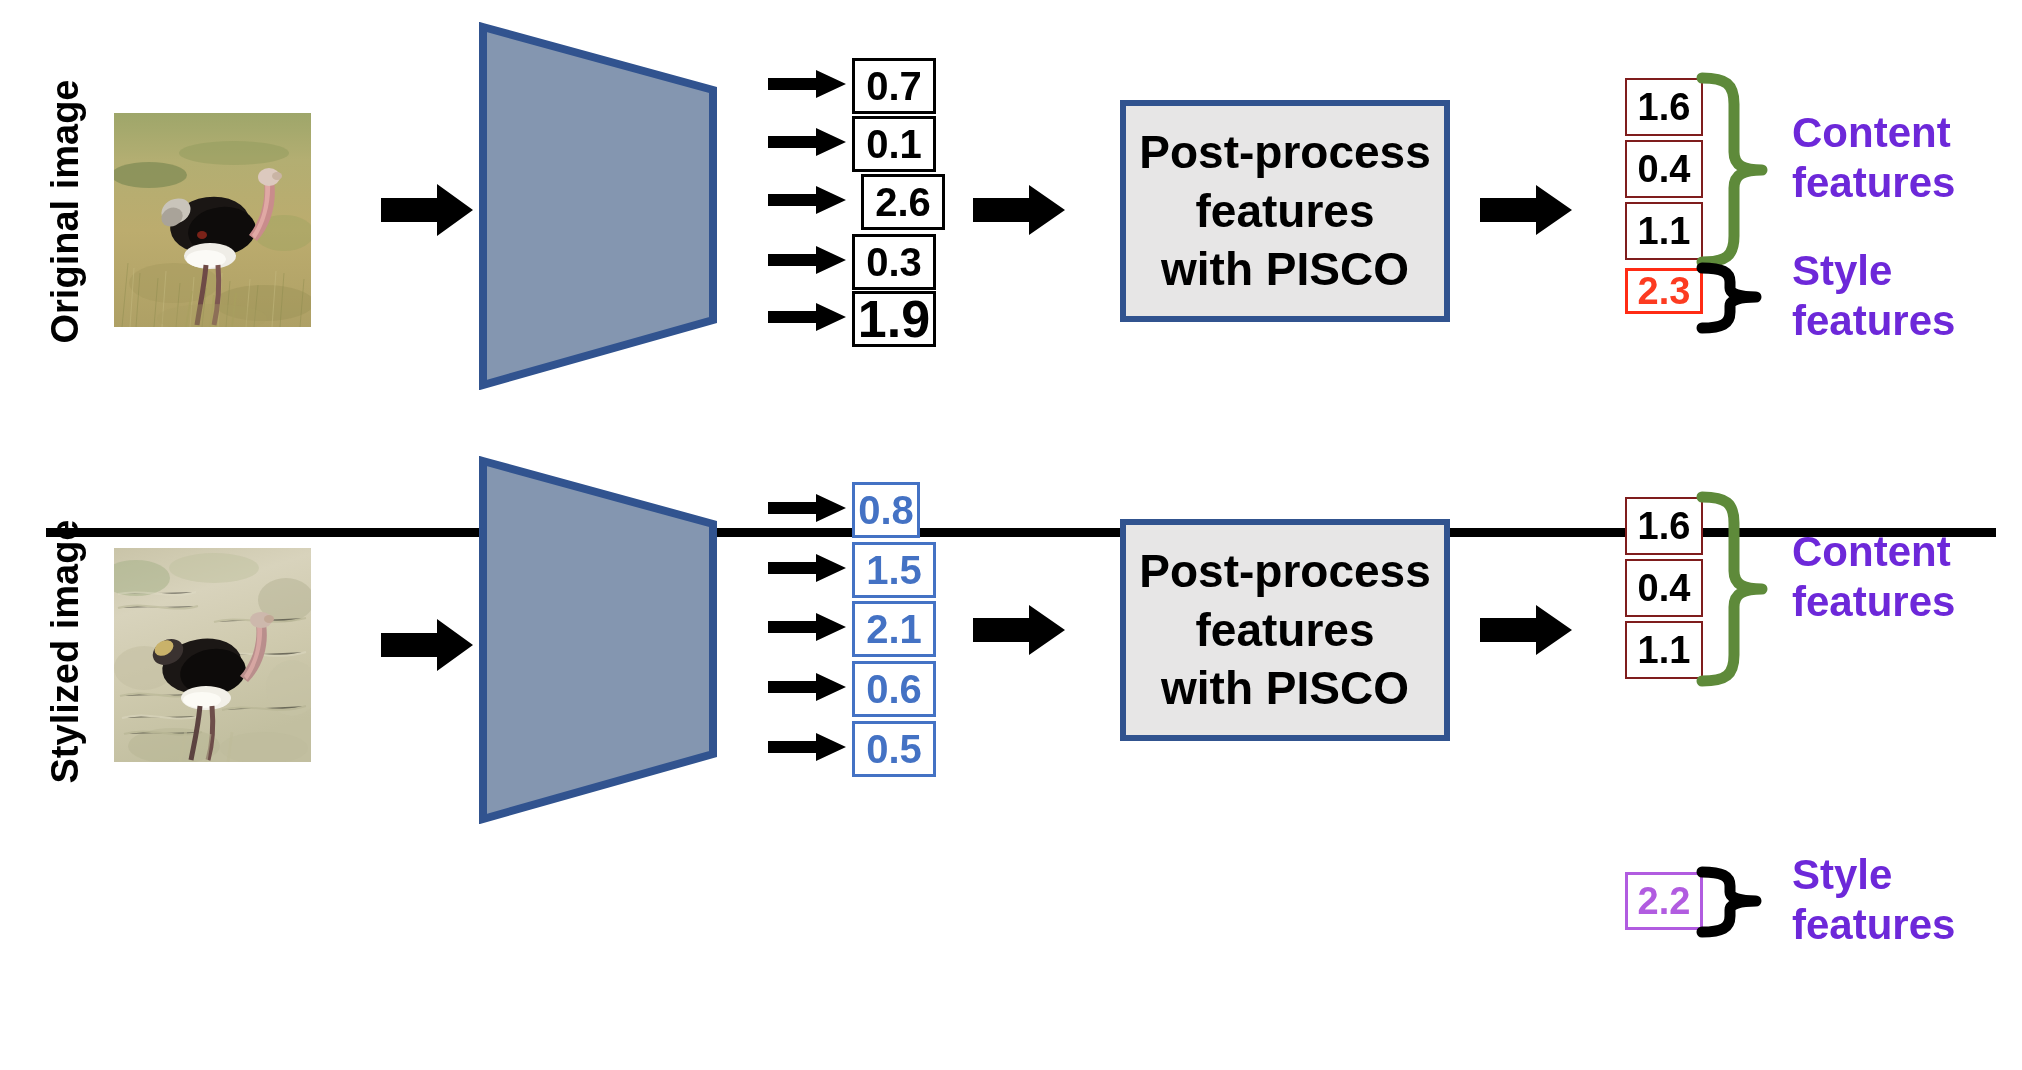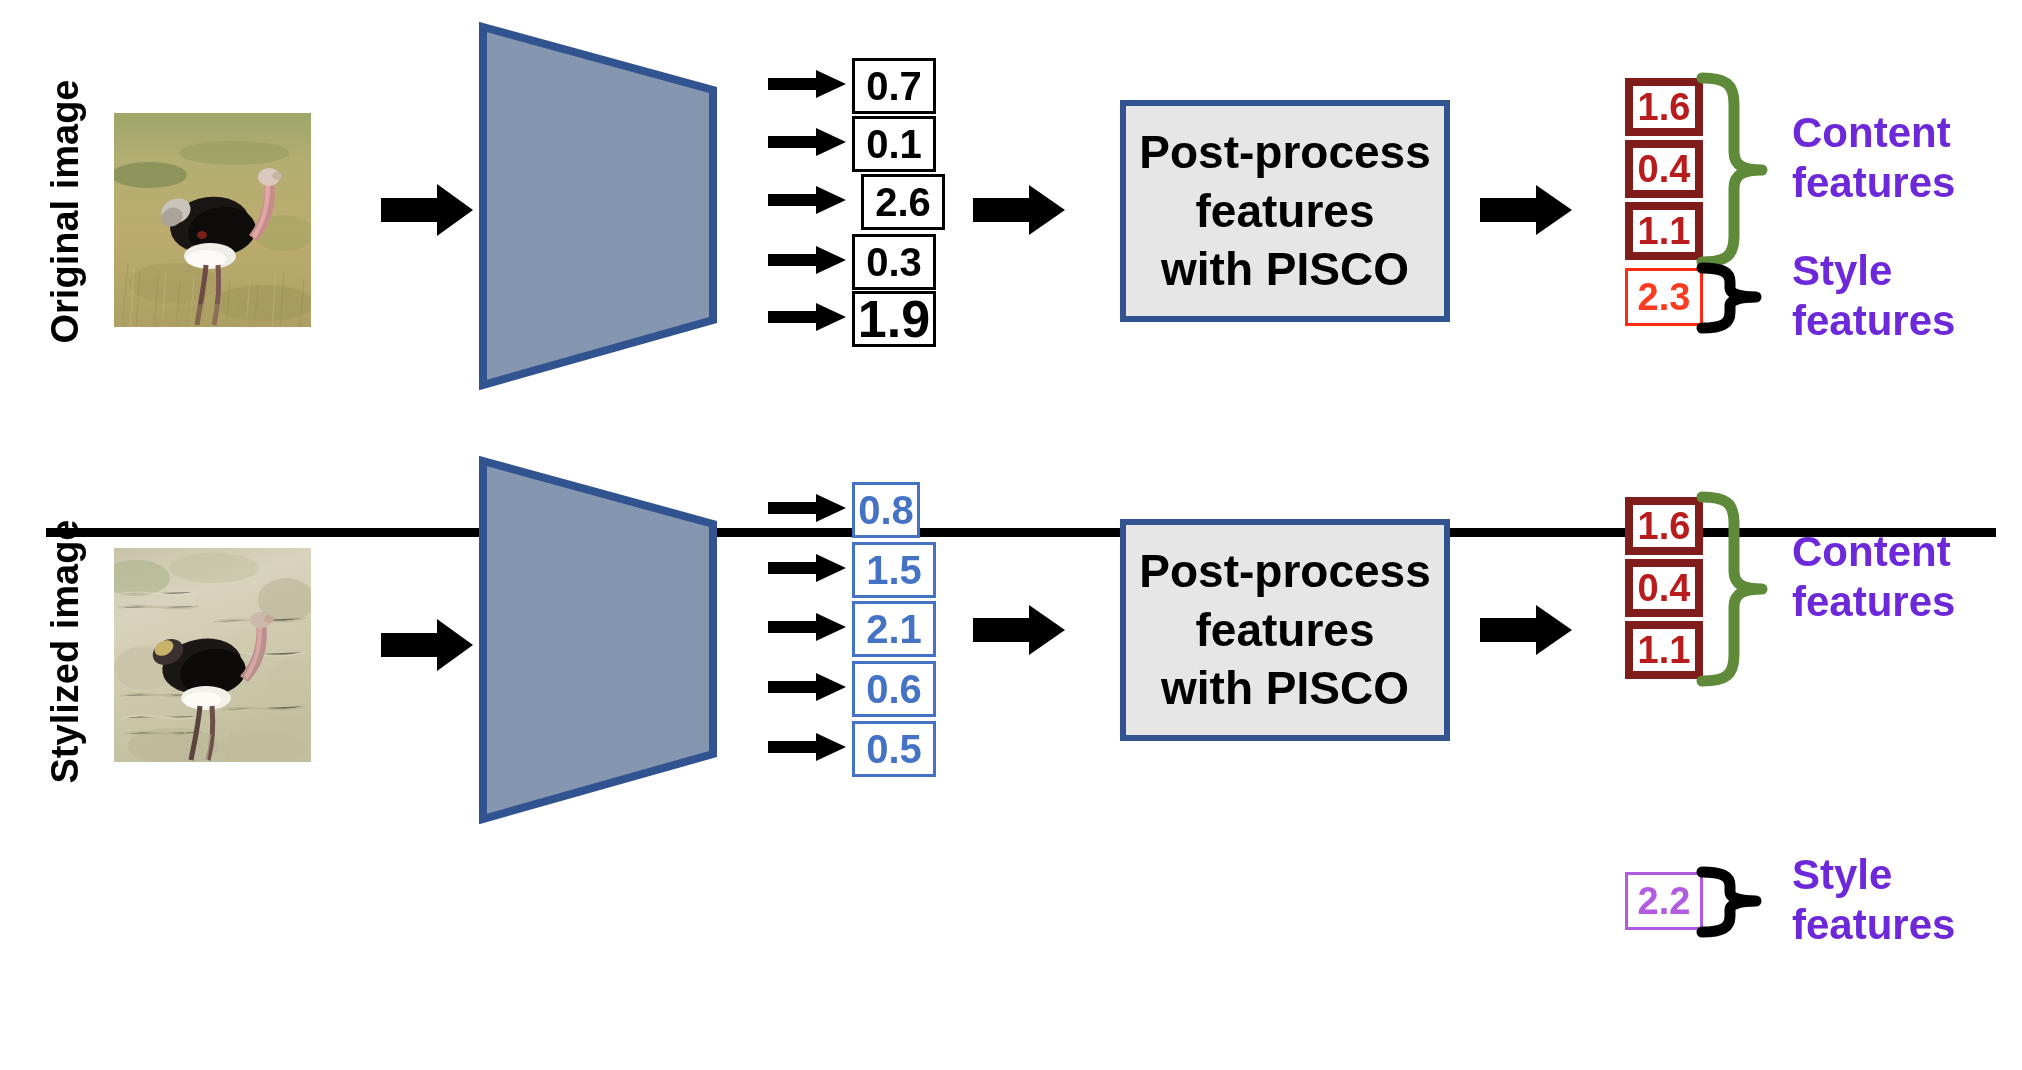--- a/index.html
+++ b/index.html
@@ -51,21 +51,21 @@
     box-sizing: border-box;
     display: flex;
     align-items: center;
     justify-content: center;
     background: #ffffff;
     font-weight: bold;
     line-height: 1;
   }
   .fbox.black  { border: 3px solid #000000;  color: #000000; }
   .fbox.blue   { border: 3px solid #4472C4;  color: #4472C4; }
-  .fbox.green  { border: 8px solid #7f1d1d;  color: #b91c1c; }
+  .fbox.green  { border: 2px solid #7f1d1d;  color: #000000; }
   .fbox.red    { border: 3px solid #FF2B14;  color: #FC3B21; }
   .fbox.purple { border: 3px solid #B15CE0;  color: #B15CE0; }
 
   
   .pisco {
     position: absolute;
     box-sizing: border-box;
     background: #E7E6E6;
     border: 6px solid #31538F;
     display: flex;
@@ -258,21 +258,21 @@
     <svg width="78" height="192" viewBox="0 0 78 192">
       <path d="M2 4 C26 4 34 10 34 30 L34 78 C34 92 44 96 62 96 C44 96 34 100 34 114 L34 162 C34 182 26 188 2 188" fill="none" stroke="#5E8A3A" stroke-width="11" stroke-linecap="round" stroke-linejoin="round"></path>
     </svg>
   </div>
 
   <div class="group-label" style="left:1792px; top:108px;">
     <div>Content</div>
     <div>features</div>
   </div>
 
-  <div class="fbox red" style="left:1625px; top:268px; width:78px; height:58px; font-size:38px;text-align:center;">
+  <div class="fbox red" style="left:1625px; top:268px; width:78px; height:46px; font-size:38px;text-align:center;">
     <span>2.3</span>
   </div>
 
   <div class="brace abs" style="left:1700px; top:264px;">
     <svg width="78" height="68" viewBox="0 0 78 68">
       <path d="M2 4 C22 4 30 8 30 18 L30 24 C30 30 40 33 56 33 C40 33 30 36 30 42 L30 48 C30 60 22 64 2 64" fill="none" stroke="#000000" stroke-width="11" stroke-linecap="round" stroke-linejoin="round"></path>
     </svg>
   </div>
 
   <div class="group-label" style="left:1792px; top:246px;">

